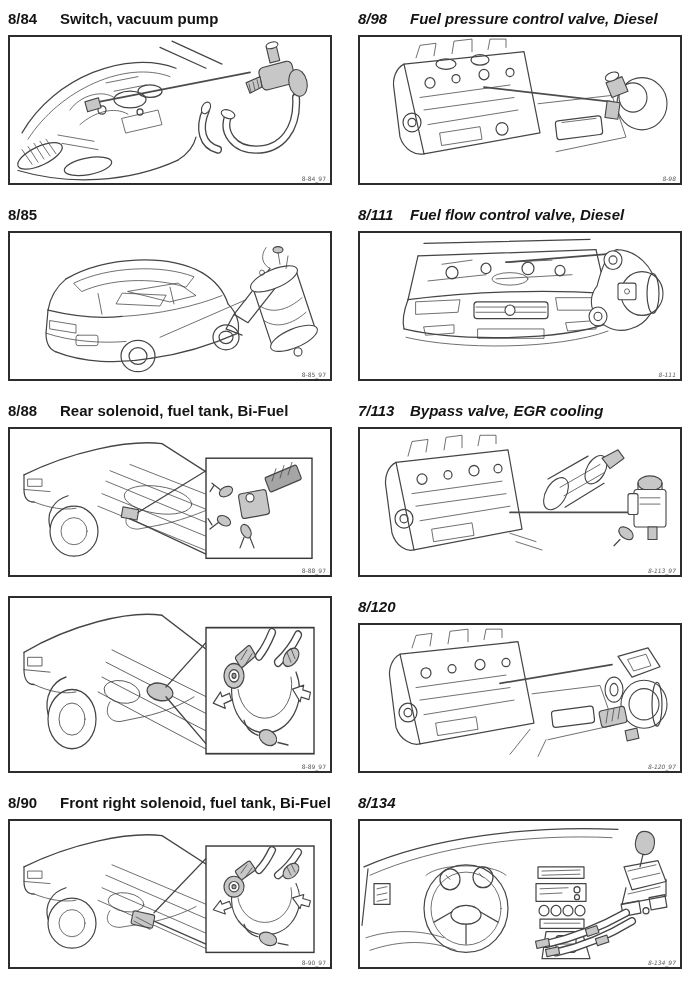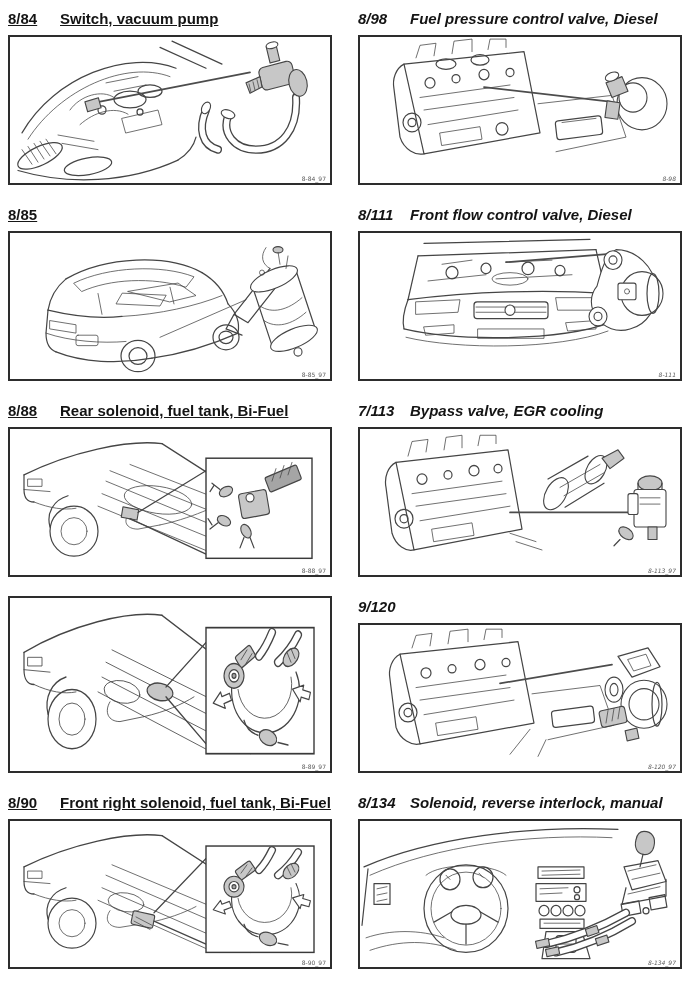--- a/index.html
+++ b/index.html
@@ -1,20 +1,20 @@
 <!DOCTYPE html>
 <html><head>
 <meta charset="utf-8">
 <style>
   html,body{margin:0;padding:0;background:#ffffff;}
   .page{width:688px;height:984px;background:#ffffff;overflow:hidden;
         font-family:"Liberation Sans","DejaVu Sans",sans-serif;color:#161616;}
   .grid{display:grid;grid-template-columns:344px 344px;grid-auto-rows:196px;padding-top:4px;}
   .panel{display:flex;flex-direction:column;box-sizing:border-box;}
-  .panel.colL{padding:4px 12px 15px 8px;text-decoration:underline;}
+  .panel.colL{padding:4px 12px 15px 8px;}
   .panel.colR{padding:4px 6px 15px 14px;font-style:italic;}
   .heading{display:flex;align-items:flex-start;font-weight:bold;font-size:15px;
            line-height:18px;margin:2px 0 7px 0;color:#141414;}
   .num{width:52px;flex:none;}
   .title{flex:1;}
   .figbox{flex:1;border:2px solid #2d2d2d;position:relative;background:#fff;min-height:0;}
   .figbox svg{position:absolute;left:0;top:0;width:100%;height:100%;}
   .figref{position:absolute;right:4px;bottom:1px;font-size:6px;color:#5a5a5a;
           font-family:"DejaVu Sans",sans-serif;letter-spacing:0;}
   
@@ -158,21 +158,21 @@
             <circle class="ln thin" cx="252" cy="38" r="2.5"></circle>
           </g>
         </svg>
         <span class="figref">8-85_97</span>
       </div>
     </div>
 
     <div class="panel colR">
       <div class="heading">
         <span class="num">8/111</span>
-        <span class="title">Front flow control valve, Diesel</span>
+        <span class="title">Fuel flow control valve, Diesel</span>
       </div>
       <div class="figbox">
         <svg viewBox="0 0 320 140" preserveAspectRatio="none">
           <g class="ln">
             <path d="M64 10 L230 6"></path>
             <path d="M58 22 L236 16"></path>
             <path d="M58 22 L48 64 M236 16 L246 58"></path>
             <path d="M48 64 C 112 56 186 54 246 58"></path>
             <circle cx="92" cy="38" r="6"></circle>
               <circle cx="126" cy="34" r="5"></circle>
@@ -328,21 +328,21 @@
             <ellipse class="g1" cx="258" cy="113" rx="9" ry="6" transform="rotate(20 258 113)"></ellipse>
             <path class="ln" d="M248 111 C 240 109 236 105 234 99 M268 117 L278 119"></path>
           </g>
         </svg>
         <span class="figref">8-89_97</span>
       </div>
     </div>
 
     <div class="panel colR">
       <div class="heading">
-        <span class="num">9/120</span>
+        <span class="num">8/120</span>
       </div>
       <div class="figbox">
         <svg viewBox="0 0 320 140" preserveAspectRatio="none">
           <g class="ln">
             <path d="M40 28 L158 16 L174 94 L60 114 Z"></path>
             <path d="M40 28 C 32 32 28 42 30 52 L36 98 C 40 110 52 116 60 114"></path>
             <path d="M52 22 L56 10 L72 8 L70 20 M88 18 L90 6 L108 4 L108 16 M124 14 L126 4 L142 4 L142 12" class="thin"></path>
             <circle cx="66" cy="46" r="5"></circle>
               <circle cx="92" cy="42" r="4"></circle>
               <circle cx="120" cy="38" r="5"></circle>
@@ -417,21 +417,20 @@
             <path class="ln" d="M248 111 C 240 109 236 105 234 99 M268 117 L278 119"></path>
           </g>
         </svg>
         <span class="figref">8-90_97</span>
       </div>
     </div>
 
     <div class="panel colR">
       <div class="heading">
         <span class="num">8/134</span>
-        <span class="title">Solenoid, reverse interlock, manual</span>
       </div>
       <div class="figbox">
         <svg viewBox="0 0 320 140" preserveAspectRatio="none">
           <g class="ln">
             <path d="M4 44 C 70 16 170 4 258 8"></path>
             <path d="M10 52 C 76 24 168 12 252 16" class="thin"></path>
             <path d="M8 46 L2 100"></path>
             <circle cx="106" cy="84" r="42"></circle>
             <circle cx="106" cy="84" r="35" class="thin"></circle>
             <ellipse cx="106" cy="90" rx="15" ry="9"></ellipse>

